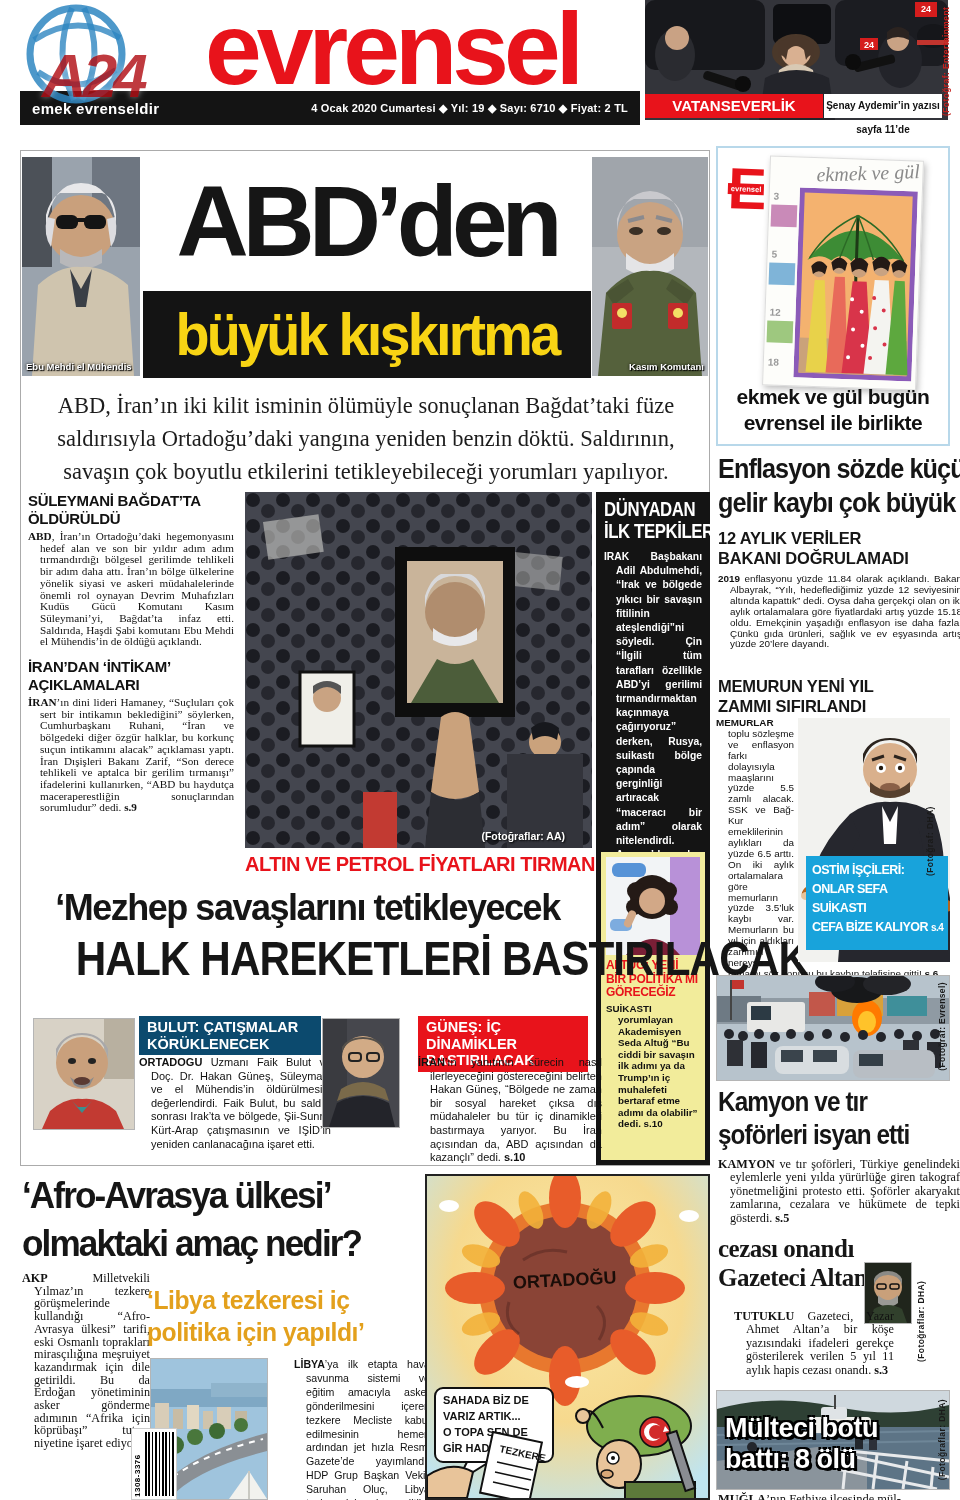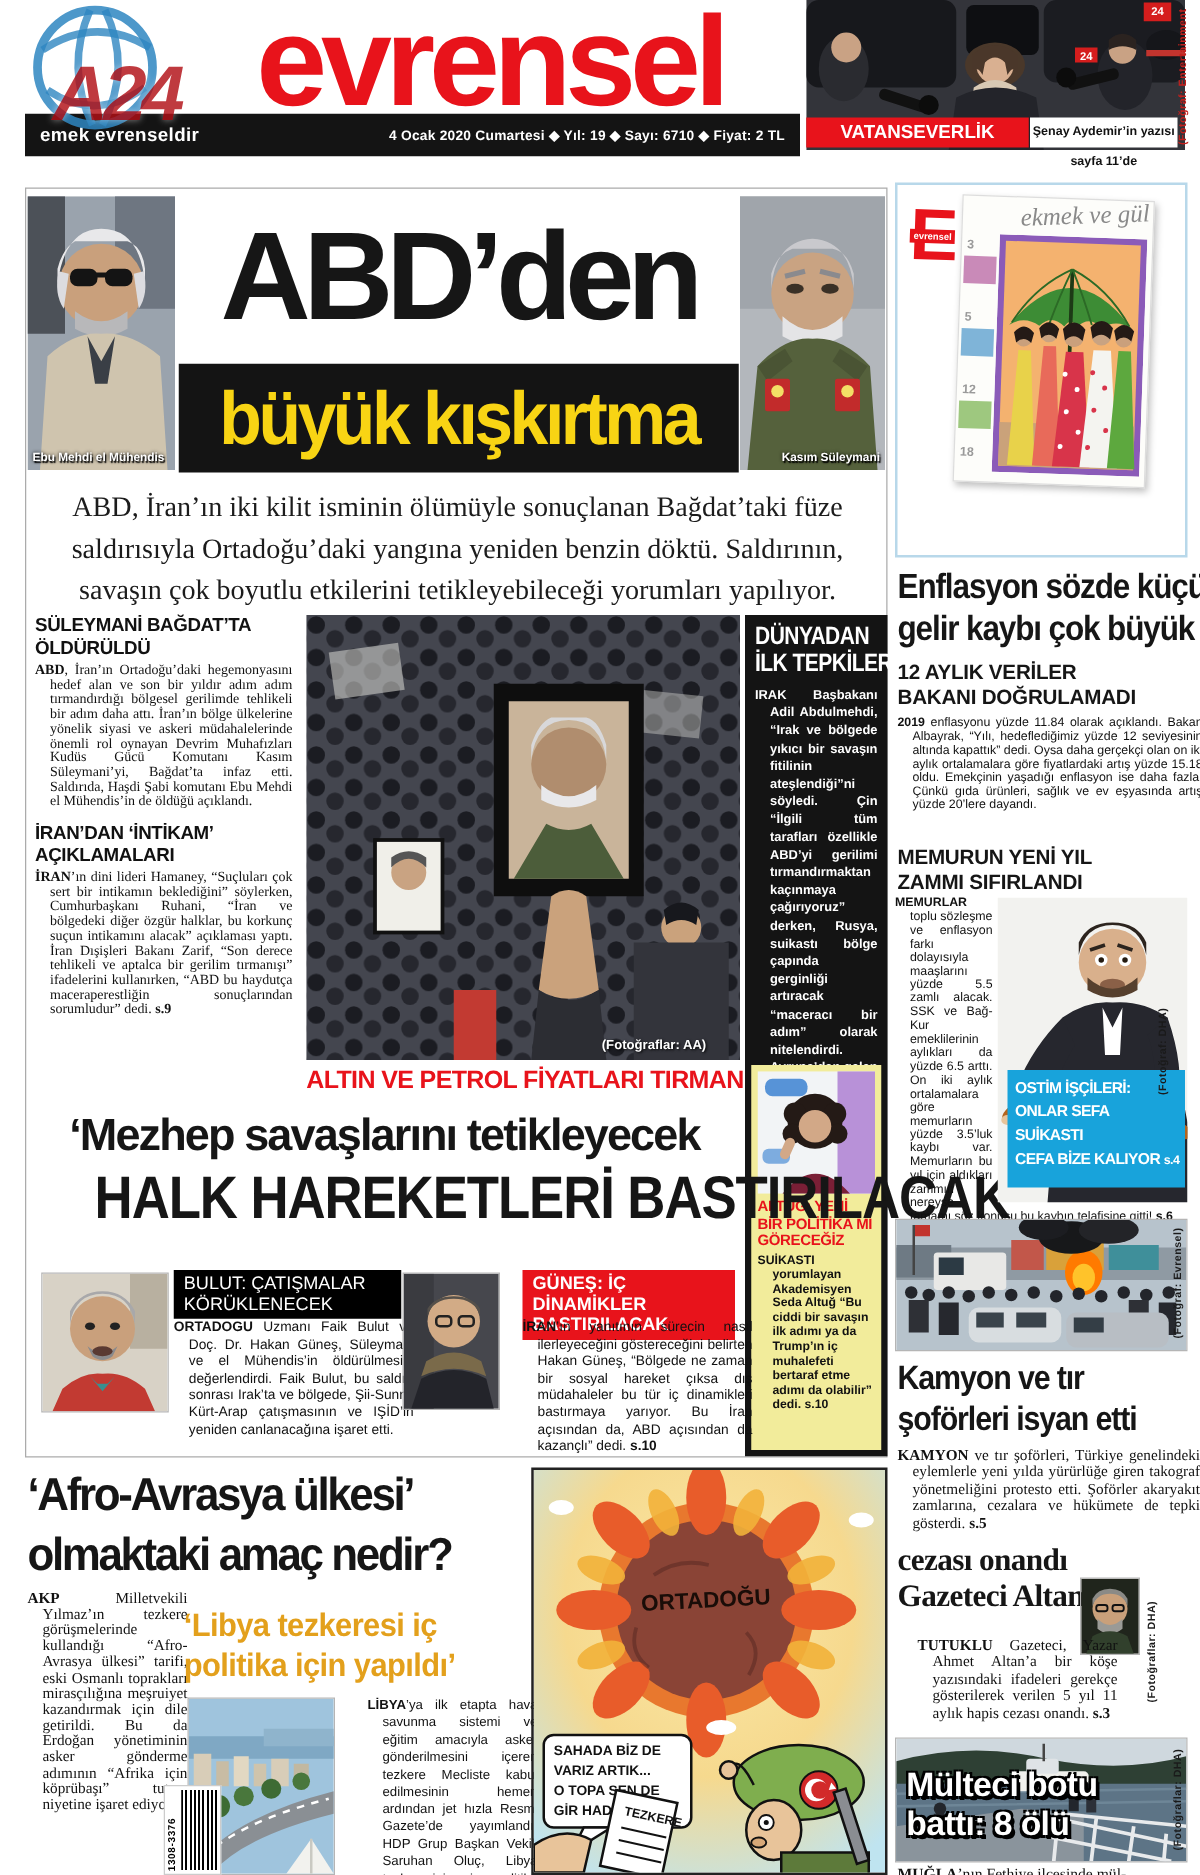--- a/index.html
+++ b/index.html
@@ -56,21 +56,21 @@
   #blackcol .b{color:#fff;font-weight:bold;font-size:10.3px;line-height:14.2px;margin-top:8px}
   #altugbox{left:601px;top:852px;width:104px;height:308px;background:#f2ec9b;box-sizing:border-box;padding:5px}
   #altug-title{color:#e8131b;font-weight:900;font-size:12px;line-height:13.5px;margin:4px 0 3px 0;letter-spacing:-.3px}
   #altug-body{font-weight:600;font-size:9.8px;line-height:11.6px;color:#111}
 
   #quote{left:25px;top:886px;width:565px;text-align:center;color:#161616}
   #quote .l1{font-weight:800;font-size:36px;letter-spacing:-1.5px;line-height:44px;white-space:nowrap}
   #quote .l2{font-weight:900;font-size:48px;letter-spacing:-1px;line-height:58px;white-space:nowrap;display:inline-block;transform:scaleX(.88)}
 
   #bulut-photo{left:33px;top:1018px;width:102px;height:112px}
-  #bulut-title{left:139px;top:1016px;width:182px;background:#000000;color:#fff;font-weight:400;font-size:14.5px;line-height:16.5px;padding:3px 8px;box-sizing:border-box}
+  #bulut-title{left:139px;top:1016px;width:182px;background:#0c4a6e;color:#fff;font-weight:700;font-size:14.5px;line-height:16.5px;padding:3px 8px;box-sizing:border-box}
   #bulut-body{left:139px;top:1056px;width:180px;font-size:11px;line-height:13.6px}
   #gunes-photo{left:322px;top:1018px;width:78px;height:110px}
   #gunes-title{left:418px;top:1016px;width:170px;background:#e8131b;color:#fff;font-weight:900;font-size:14.5px;line-height:16.5px;padding:3px 8px;box-sizing:border-box}
   #gunes-body{left:418px;top:1056px;width:172px;font-size:11px;line-height:13.6px}
 
   
   #afro-head{left:22px;top:1172px;width:402px;font-weight:900;color:#161616}
   #afro-head div{font-size:37px;line-height:48px;letter-spacing:-2px;white-space:nowrap;display:inline-block;transform:scaleX(.95);transform-origin:0 50%}
   #afro-body{left:22px;top:1272px;width:116px;font-size:12.2px;line-height:12.7px}
   #libya-head{left:147px;top:1284px;width:262px;color:#e3a01c;font-weight:900}
@@ -218,21 +218,21 @@
       <ellipse cx="72" cy="74" rx="7" ry="4" fill="#3a3026"></ellipse>
       <path d="M36 64 l16 -4 M64 60 l16 4" stroke="#8a8a8e" stroke-width="4"></path>
       <path d="M6 219 L14 136 Q36 112 58 114 Q82 112 104 136 L110 219 Z" fill="#55613c"></path>
       <path d="M14 136 l22 -14 l6 10 l-20 16 z" fill="#4a5434"></path>
       <path d="M102 136 l-22 -14 l-6 10 l20 16 z" fill="#4a5434"></path>
       <rect x="20" y="146" width="20" height="26" rx="2" fill="#c22b2b"></rect>
       <rect x="76" y="146" width="20" height="26" rx="2" fill="#c22b2b"></rect>
       <circle cx="30" cy="156" r="5" fill="#f3df66"></circle>
         <circle cx="86" cy="156" r="5" fill="#f3df66"></circle>
     </svg>
-    <span class="photocap" style="left:auto;right:4px">Kasım Süleymani</span>
+    <span class="photocap" style="left:auto;right:4px">Kasım Komutanı</span>
   </div>
 
   <div class="abs serif" id="standfirst">ABD, İran’ın iki kilit isminin ölümüyle sonuçlanan Bağdat’taki füze saldırısıyla Ortadoğu’daki yangına yeniden benzin döktü. Saldırının, savaşın çok boyutlu etkilerini tetikleyebileceği yorumları yapılıyor.</div>
 
   <div class="abs serif" id="col1">
     <h3 class="subhead" style="font-family:'Liberation Sans',sans-serif">SÜLEYMANİ BAĞDAT’TA ÖLDÜRÜLDÜ</h3>
     <p class="hang just"><b>ABD</b><span>, İran’ın Ortadoğu’daki hegemonyasını hedef alan ve son bir yıldır adım adım tırmandırdığı bölgesel gerilimde tehlikeli bir adım daha attı. İran’ın bölge ülkelerine yönelik siyasi ve askeri müdahalelerinde önemli rol oynayan Devrim Muhafızları Kudüs Gücü Komutanı Kasım Süleymani’yi, Bağdat’ta infaz etti. Saldırıda, Haşdi Şabi komutanı Ebu Mehdi el Mühendis’in de öldüğü açıklandı.</span></p>
     <h3 class="subhead" style="font-family:'Liberation Sans',sans-serif">İRAN’DAN ‘İNTİKAM’ AÇIKLAMALARI</h3>
     <p class="hang just"><b>İRAN</b><span>’ın dini lideri Hamaney, “Suçluları çok sert bir intikamın beklediğini” söylerken, Cumhurbaşkanı Ruhani, “İran ve bölgedeki diğer özgür halklar, bu korkunç suçun intikamını alacak” açıklaması yaptı. İran Dışişleri Bakanı Zarif, “Son derece tehlikeli ve aptalca bir gerilim tırmanışı” ifadelerini kullanırken, “ABD bu haydutça maceraperestliğin sonuçlarından sorumludur” dedi. </span><b>s.9</b></p>
   </div>
@@ -496,20 +496,24 @@
           <g fill="#241a16">
             <path d="M14 78 q8 -10 16 0 l-2 8 q-6 -6 -12 0 z"></path>
               <path d="M34 74 q8 -10 16 0 l-2 8 q-6 -6 -12 0 z"></path>
             <path d="M53 74 q9 -11 18 0 l-2 9 q-7 -7 -14 0 z"></path>
               <path d="M75 72 q9 -11 18 0 l-2 9 q-7 -7 -14 0 z"></path>
             <path d="M94 74 q8 -10 16 0 l-2 8 q-6 -6 -12 0 z"></path>
           </g>
         </g>
       </svg>
     </div>
+    <div id="ekmek-promo">
+      <div>ekmek ve gül bugün</div>
+      <div>evrensel ile birlikte</div>
+    </div>
   </div>
 
   <div class="abs sb-bighead" id="enf-head">
     <div>Enflasyon sözde küçük</div>
     <div>gelir kaybı çok büyük</div>
   </div>
   <div class="abs sb-sub" id="enf-sub">
     <div>12 AYLIK VERİLER</div>
     <div>BAKANI DOĞRULAMADI</div>
   </div>

